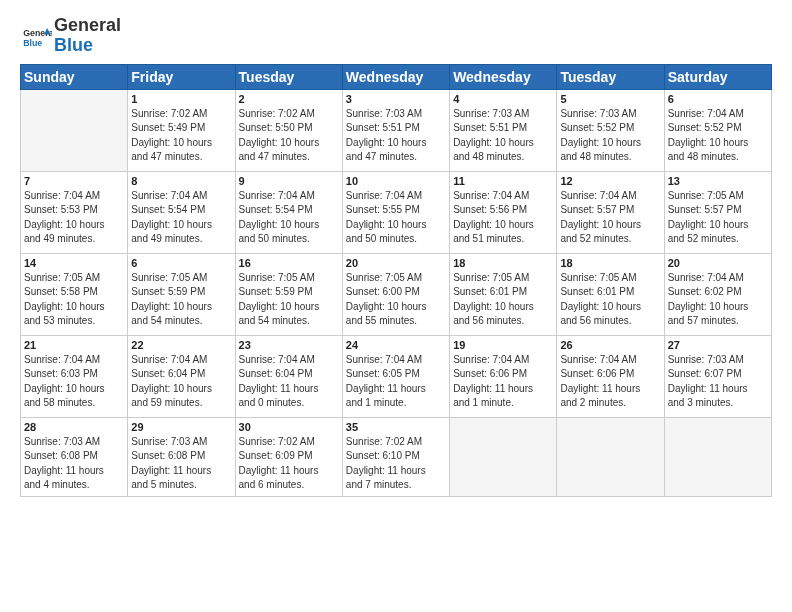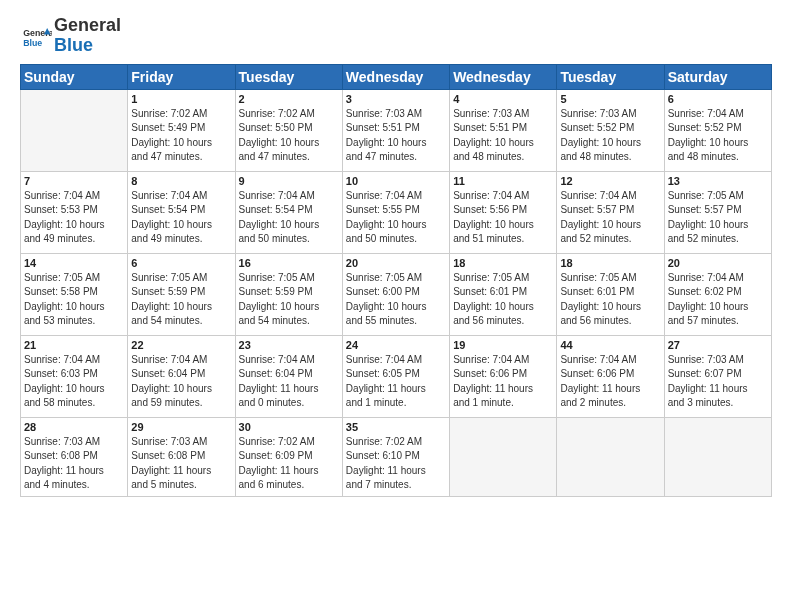--- a/index.html
+++ b/index.html
@@ -310,21 +310,21 @@
 and 1 minute.</div>
           </td>
           <td>
             <span class="day-num">19</span>
             <div class="day-info" style="white-space: pre-line;">Sunrise: 7:04 AM
 Sunset: 6:06 PM
 Daylight: 11 hours
 and 1 minute.</div>
           </td>
           <td>
-            <span class="day-num">44</span>
+            <span class="day-num">26</span>
             <div class="day-info" style="white-space: pre-line;">Sunrise: 7:04 AM
 Sunset: 6:06 PM
 Daylight: 11 hours
 and 2 minutes.</div>
           </td>
           <td>
             <span class="day-num">27</span>
             <div class="day-info" style="white-space: pre-line;">Sunrise: 7:03 AM
 Sunset: 6:07 PM
 Daylight: 11 hours

